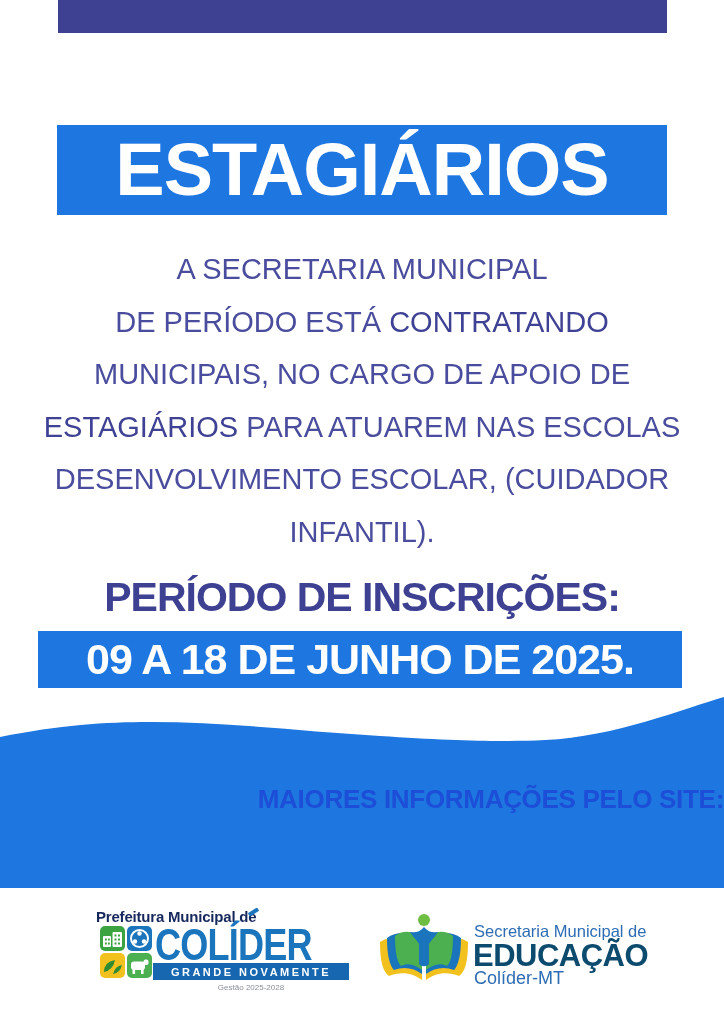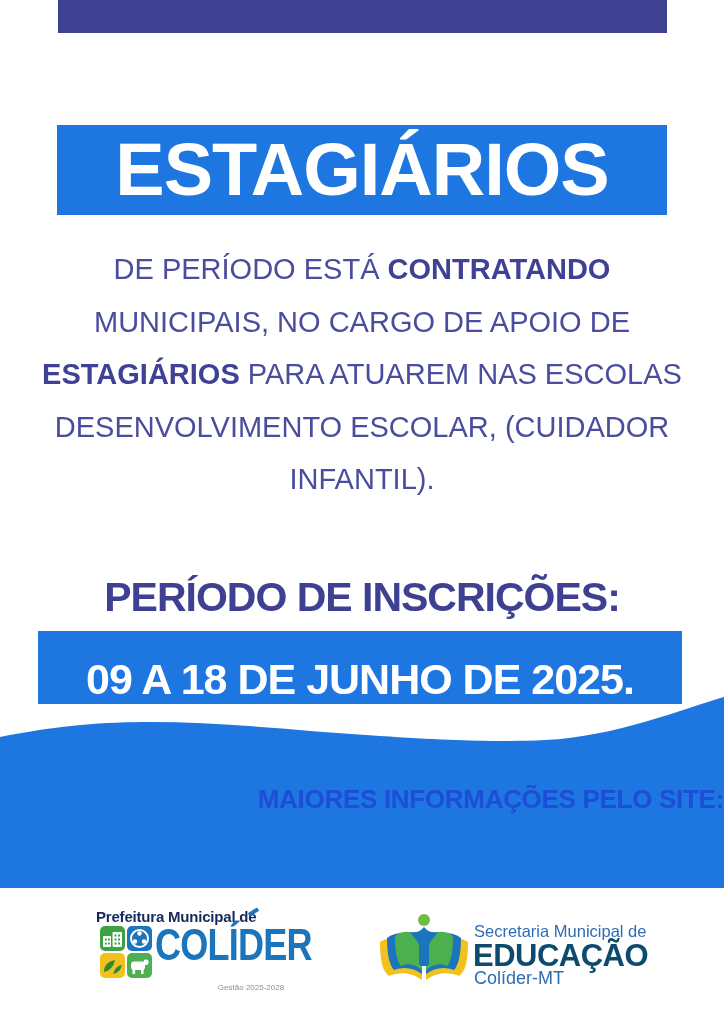--- a/index.html
+++ b/index.html
@@ -19,29 +19,29 @@
     display:flex;align-items:center;justify-content:center;
   }
   .title-band span{
     color:#fff;font-size:74px;font-weight:800;letter-spacing:-1px;line-height:1;white-space:nowrap;
   }
   
   .body-text{
     position:absolute;left:22px;right:22px;top:243px;text-align:center;
     font-size:29px;line-height:52.5px;color:#4A4D9D;font-weight:400;
   }
-  .body-text .b{font-weight:700;color:#3F4294;}
+  .body-text .b{font-weight:400;color:#3F4294;}
   
   .period-label{
     position:absolute;left:0;right:0;top:574px;text-align:center;
     font-size:41px;font-weight:800;letter-spacing:-1px;color:#3E4192;white-space:nowrap;
   }
   .date-band{
-    position:absolute;left:38px;top:631px;width:644px;height:73px;background:#1E76E0;
-    display:flex;align-items:flex-end;justify-content:center;
+    position:absolute;left:38px;top:631px;width:644px;height:57px;background:#1E76E0;
+    display:flex;align-items:center;justify-content:center;
   }
   .date-band span{
     color:#fff;font-size:43px;font-weight:800;letter-spacing:-1px;white-space:nowrap;
   }
   
   .wave{position:absolute;left:0;top:695px;width:724px;height:193px;display:block;}
   .info{position:absolute;left:0;right:0;top:784px;text-align:right;color:#1d4ed8;z-index:2;}
   .info-heading{font-size:26px;font-weight:800;letter-spacing:-0.3px;white-space:nowrap;}
   .info-url{font-size:43px;font-weight:400;letter-spacing:0.5px;margin-top:2px;white-space:nowrap;}
   
@@ -70,20 +70,21 @@
 <div class="poster">
 
   <div class="top-bar"></div>
 
 
   <div class="title-band">
     <span>ESTAGIÁRIOS</span>
   </div>
 
   <div class="body-text">
+    <div><span>A SECRETARIA MUNICIPAL</span></div>
     <div><span>DE PERÍODO ESTÁ </span><span class="b">CONTRATANDO</span></div>
     <div><span>MUNICIPAIS, NO CARGO DE APOIO DE</span></div>
     <div><span class="b">ESTAGIÁRIOS</span><span> PARA ATUAREM NAS ESCOLAS</span></div>
     <div><span>DESENVOLVIMENTO ESCOLAR, (CUIDADOR</span></div>
     <div><span>INFANTIL).</span></div>
   </div>
 
   <div class="period-label">PERÍODO DE INSCRIÇÕES:</div>
 
   <div class="date-band">
@@ -135,20 +136,23 @@
       <div class="sq sq4">
         <svg width="25" height="25" viewBox="0 0 25 25" aria-hidden="true">
           <rect x="4" y="8.5" width="14" height="8.5" rx="3" fill="#fff"></rect>
           <rect x="16.5" y="6.5" width="5" height="5.5" rx="2" fill="#fff"></rect>
           <rect x="5.5" y="16" width="2.6" height="5" fill="#fff"></rect>
           <rect x="14" y="16" width="2.6" height="5" fill="#fff"></rect>
         </svg>
       </div>
     </div>
     <div class="pref-name">COLÍDER</div>
+    <div class="pref-bar">
+      <span>GRANDE NOVAMENTE</span>
+    </div>
     <div class="pref-term">Gestão 2025-2028</div>
   </div>
 
   <div class="logo-sec">
     <svg class="sec-icon" width="94" height="74" viewBox="0 0 94 74" aria-hidden="true">
       <path d="M3,30 C3,50 6,60 12,64 C24,59 36,61 45,68 L45,33 C33,23 14,23 3,30 Z" fill="#F2C11E"></path>
       <path d="M91,30 C91,50 88,60 82,64 C70,59 58,61 49,68 L49,33 C61,23 80,23 91,30 Z" fill="#F2C11E"></path>
       <path d="M10,26 C10,44 13,54 17,58 C27,54 37,56 45,62 L45,28 C35,19 19,19 10,26 Z" fill="#1B75BC"></path>
       <path d="M84,26 C84,44 81,54 77,58 C67,54 57,56 49,62 L49,28 C59,19 75,19 84,26 Z" fill="#1B75BC"></path>
       <path d="M18,24 C18,40 20,50 24,54 C31,50 39,53 45,58 L45,26 C37,18 25,18 18,24 Z" fill="#4CAF50"></path>

